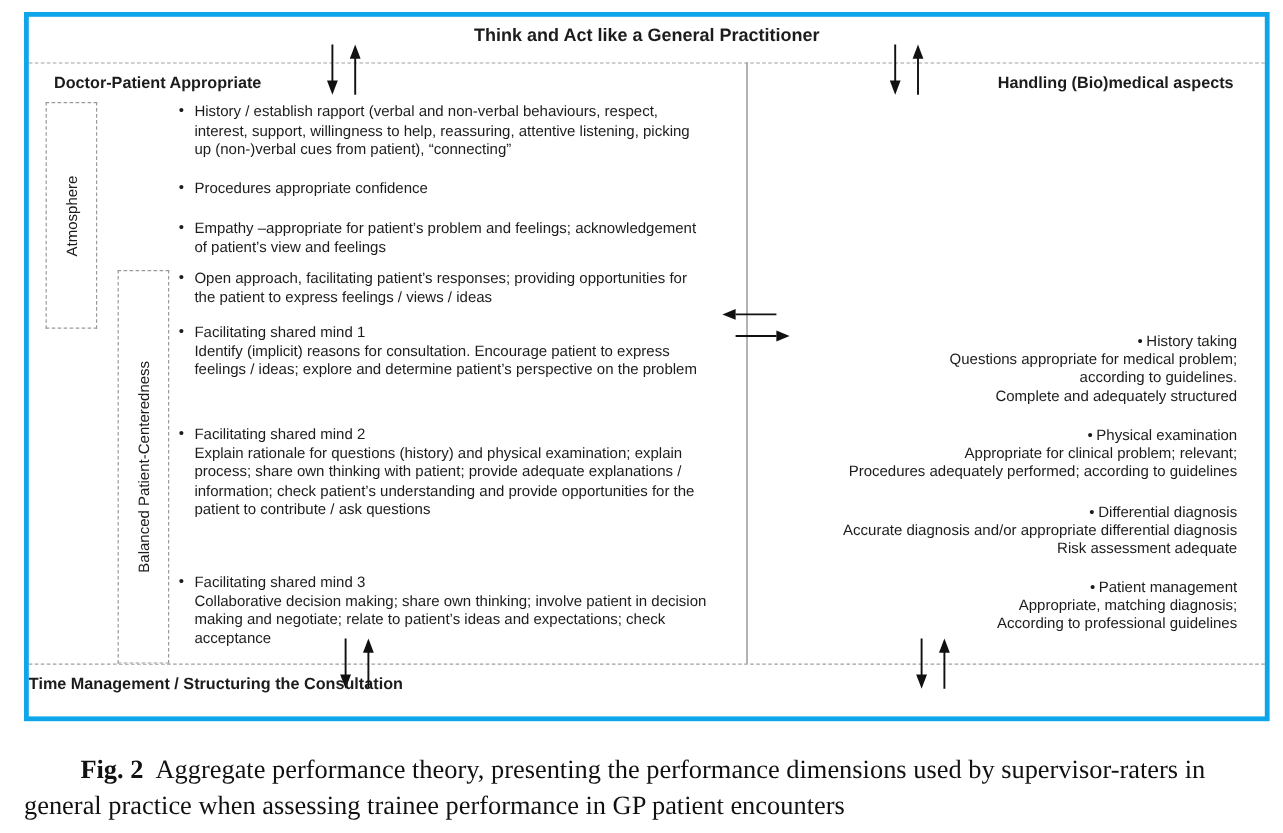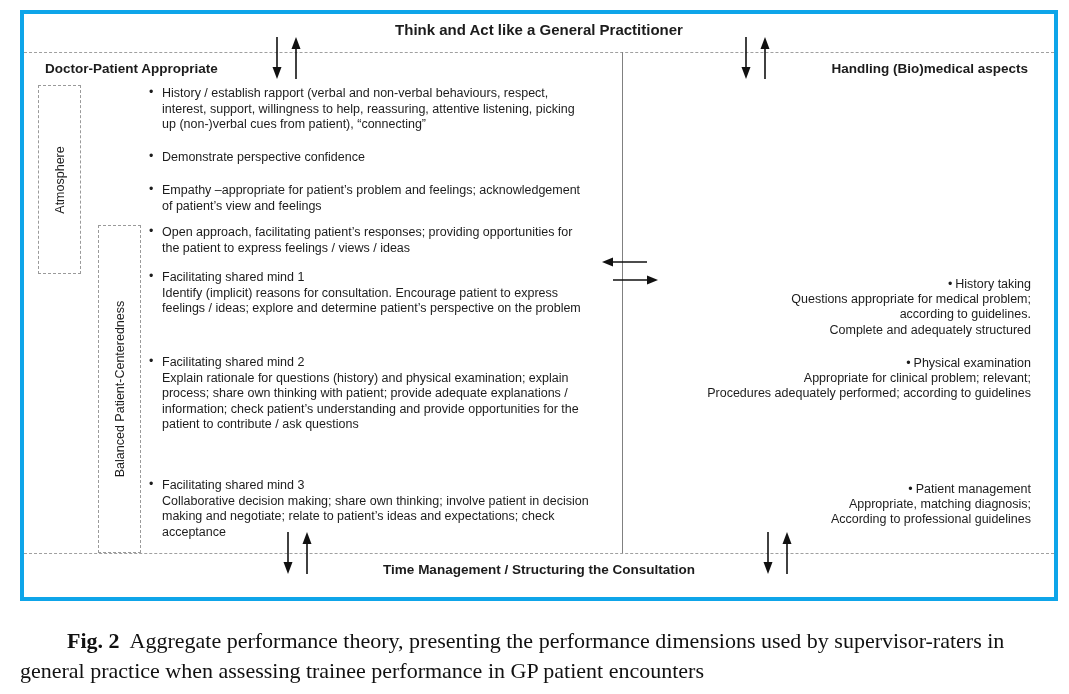--- a/index.html
+++ b/index.html
@@ -11,21 +11,21 @@
   }
   .figure {
     position:absolute; left:20px; top:10px; width:1038px; height:591px;
     border:4px solid #0ea5e9; box-sizing:border-box; background:#fff;
   }
   .banner-top {
     position:absolute; top:7px; left:0; width:100%; text-align:center;
     font-weight:bold; font-size:15px;
   }
   .banner-bottom {
-    position:absolute; top:548px; left:0; width:100%; text-align:center;
+    position:absolute; top:548px; left:0; width:100%; text-align:left;
     font-weight:bold; font-size:13.5px;
   }
   .hline { position:absolute; left:0; width:100%; height:0; border-top:1px dashed #a0a0a0; }
   .hline.top { top:38px; }
   .hline.bottom { top:539px; }
   .vdivider { position:absolute; left:598px; top:38px; width:1px; height:501px; background:#808080; }
   .col-header { position:absolute; top:47px; font-weight:bold; font-size:13.5px; white-space:nowrap; }
   .col-header.left { left:21px; }
   .col-header.right { right:26px; }
   .vbox { position:absolute; border:1px dashed #9a9a9a; box-sizing:border-box; background:#fff; }
@@ -76,21 +76,21 @@
   </div>
 
   <div class="lbullet" style="top:72px">
     <span class="dot">•</span>
     <span class="pre">History / establish rapport (verbal and non-verbal behaviours, respect,
 interest, support, willingness to help, reassuring, attentive listening, picking
 up (non-)verbal cues from patient), “connecting”</span>
   </div>
   <div class="lbullet" style="top:136px">
     <span class="dot">•</span>
-    <span class="pre">Demonstrate perspective confidence</span>
+    <span class="pre">Procedures appropriate confidence</span>
   </div>
   <div class="lbullet" style="top:169px">
     <span class="dot">•</span>
     <span class="pre">Empathy –appropriate for patient’s problem and feelings; acknowledgement
 of patient’s view and feelings</span>
   </div>
   <div class="lbullet" style="top:211px">
     <span class="dot">•</span>
     <span class="pre">Open approach, facilitating patient’s responses; providing opportunities for
 the patient to express feelings / views / ideas</span>
@@ -120,20 +120,25 @@
   <div class="ritem" style="top:263px">
     <div><span class="dot">•</span><span>History taking</span></div>
     <div class="pre">Questions appropriate for medical problem;
 according to guidelines.
 Complete and adequately structured</div>
   </div>
   <div class="ritem" style="top:342px">
     <div><span class="dot">•</span><span>Physical examination</span></div>
     <div class="pre">Appropriate for clinical problem; relevant;
 Procedures adequately performed; according to guidelines</div>
+  </div>
+  <div class="ritem" style="top:406px">
+    <div><span class="dot">•</span><span>Differential diagnosis</span></div>
+    <div class="pre">Accurate diagnosis and/or appropriate differential diagnosis
+Risk assessment adequate</div>
   </div>
   <div class="ritem" style="top:468px">
     <div><span class="dot">•</span><span>Patient management</span></div>
     <div class="pre">Appropriate, matching diagnosis;
 According to professional guidelines</div>
   </div>
 
   <svg class="arrow-svg" style="left:244px; top:22px" width="38" height="44" viewBox="0 0 38 44">
     <line x1="9" y1="1" x2="9" y2="33" stroke="#111" stroke-width="1.6"></line>
     <polygon points="4.5,31 13.5,31 9,43" fill="#111"></polygon>

